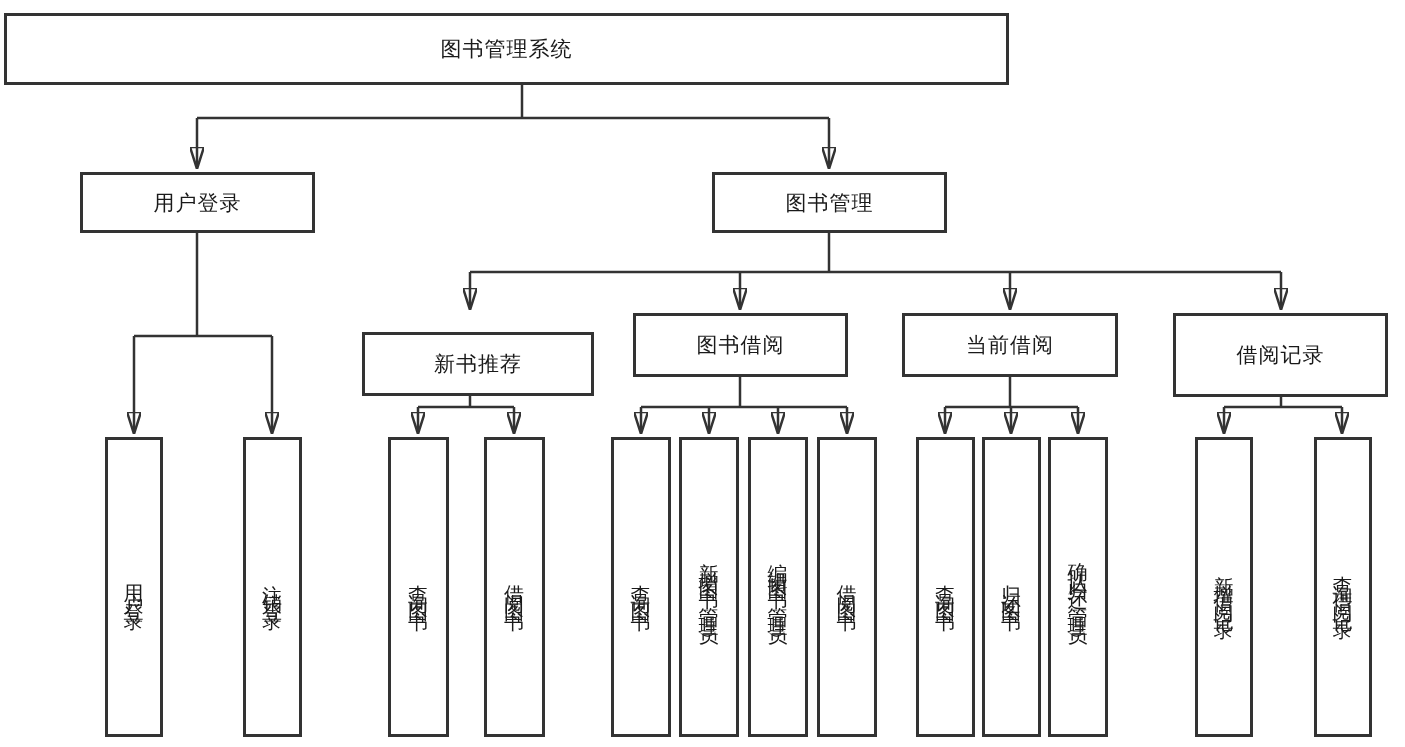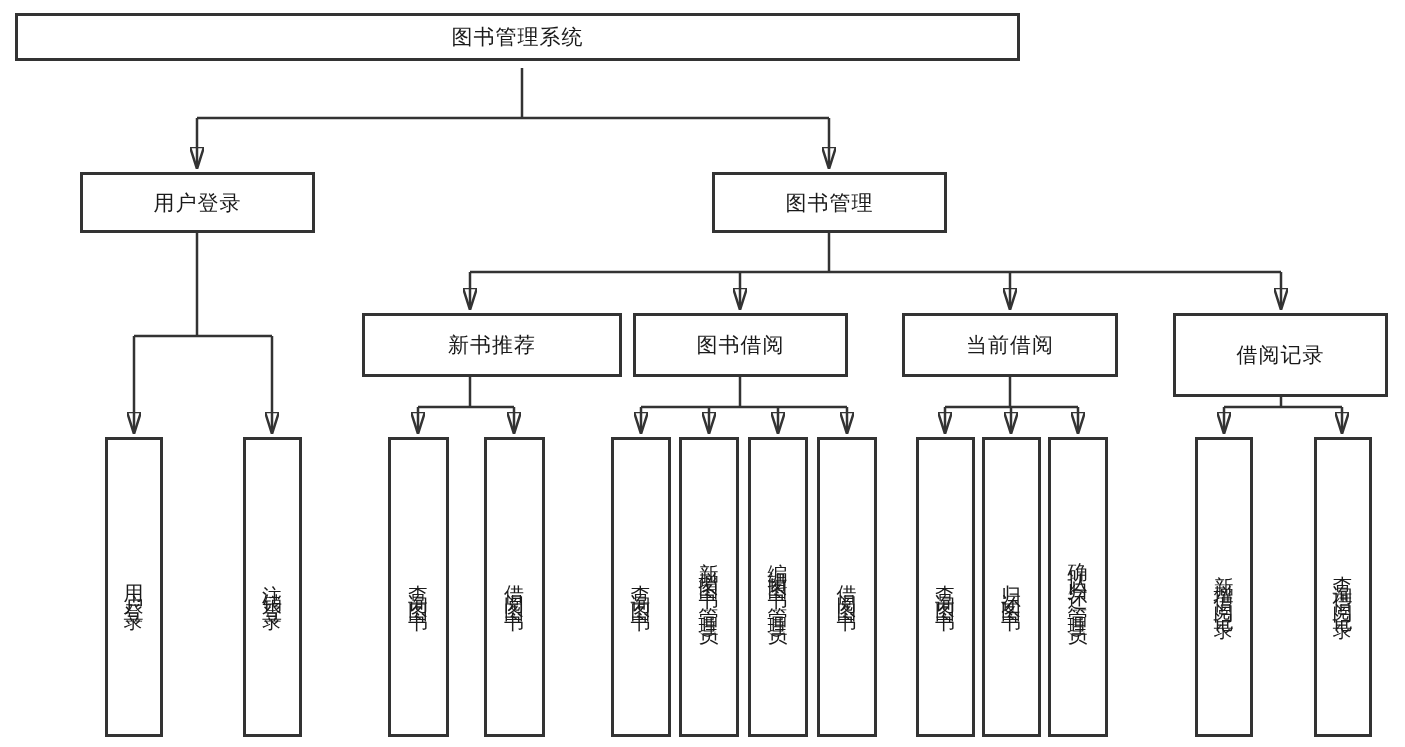--- a/index.html
+++ b/index.html
@@ -104,32 +104,32 @@
     <path d="M945,407 V432" marker-end="url(#arrow)"></path>
     <path d="M1011,407 V432" marker-end="url(#arrow)"></path>
     <path d="M1078,407 V432" marker-end="url(#arrow)"></path>
 
     <path d="M1281,377 V407"></path>
     <path d="M1224,407 H1342"></path>
     <path d="M1224,407 V432" marker-end="url(#arrow)"></path>
     <path d="M1342,407 V432" marker-end="url(#arrow)"></path>
   </svg>
 
-  <div class="node" style="left:15px; top:13px; width:1005px; height:48px;">
+  <div class="node" style="left:4px; top:13px; width:1005px; height:72px;">
     <span class="hlabel">图书管理系统</span>
   </div>
 
   <div class="node" style="left:80px; top:172px; width:235px; height:61px;">
     <span class="hlabel">用户登录</span>
   </div>
   <div class="node" style="left:712px; top:172px; width:235px; height:61px;text-align:right;">
     <span class="hlabel">图书管理</span>
   </div>
 
-  <div class="node" style="left:362px; top:313px; width:260px; height:64px;align-items:center;">
+  <div class="node" style="left:362px; top:332px; width:232px; height:64px;align-items:center;">
     <span class="hlabel">新书推荐</span>
   </div>
   <div class="node" style="left:633px; top:313px; width:215px; height:64px;font-family:Liberation Serif, serif;">
     <span class="hlabel">图书借阅</span>
   </div>
   <div class="node" style="left:902px; top:313px; width:216px; height:64px;">
     <span class="hlabel">当前借阅</span>
   </div>
   <div class="node" style="left:1173px; top:313px; width:215px; height:84px;">
     <span class="hlabel">借阅记录</span>

